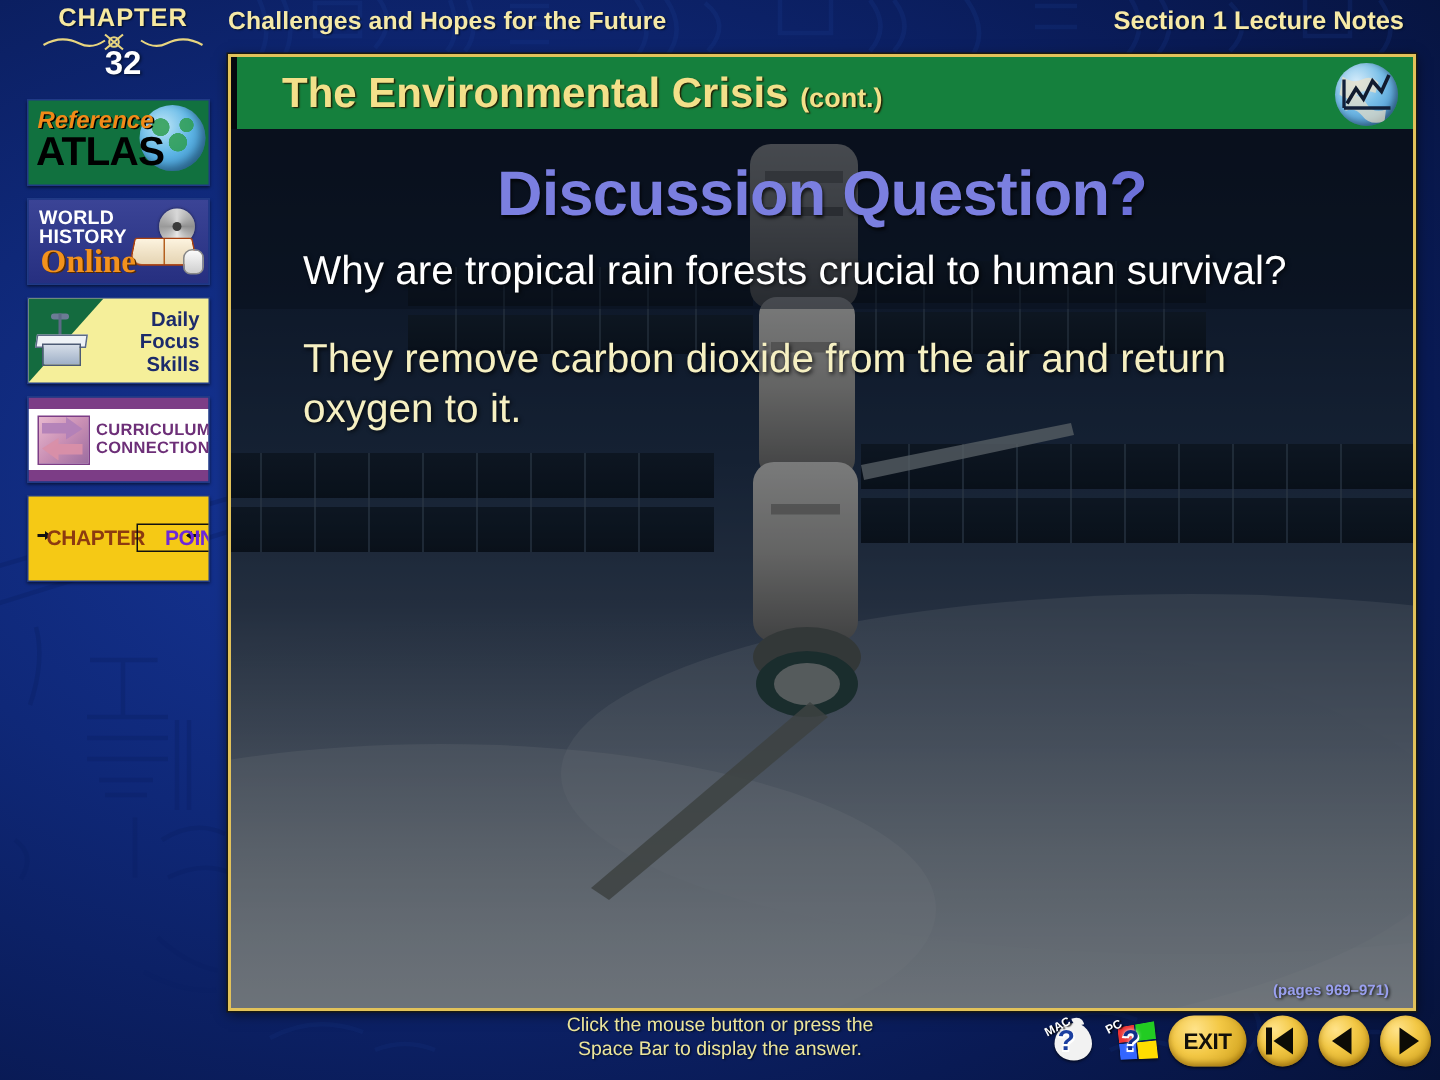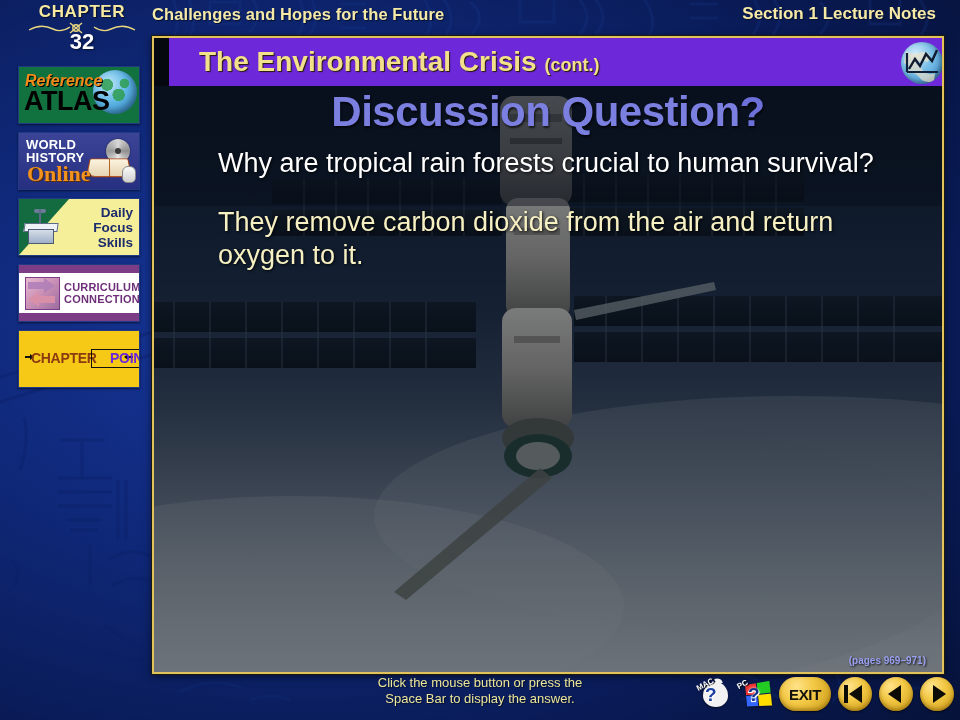--- a/index.html
+++ b/index.html
@@ -323,23 +323,23 @@
     background: #05080f;
     border: 2px solid #e2c25a;
     box-shadow: 0 0 0 1px #1a1a12, 0 2px 8px rgba(0,0,0,.6);
     overflow: hidden;
     z-index: 5;
   }
 
   
   .title-bar {
     position: absolute;
-    left: 15px; top: 0;
+    left: 4px; top: 0;
     width: 100%; height: 48px;
-    background: #6d28d9;
+    background: #15803d;
     z-index: 4;
   }
   .crisis-title {
     position: absolute;
     left: 30px; top: 8px;
     font-size: 28px;
     font-weight: bold;
     color: #f3e08a;
     white-space: nowrap;
     text-shadow: 1px 1px 1px #221c00;
@@ -379,24 +379,24 @@
   }
   .photo-dark {
     position: absolute; inset: 0;
     background: rgba(5,10,20,.46);
   }
   .photo svg { position: absolute; left: 0; top: 0; }
 
   
   .body-area {
     position: absolute;
-    left: 0; top: 51px;
+    left: 0; top: 68px;
     width: 100%;
     z-index: 8;
-    padding: 0 56px;
+    padding: 0 40px;
     box-sizing: border-box;
   }
   .disc-q {
     font-size: 42px;
     font-weight: bold;
     color: #7b7fe0;
     letter-spacing: -.5px;
     line-height: 46px;
     text-align: center;
     margin: 0 0 12px 0;

